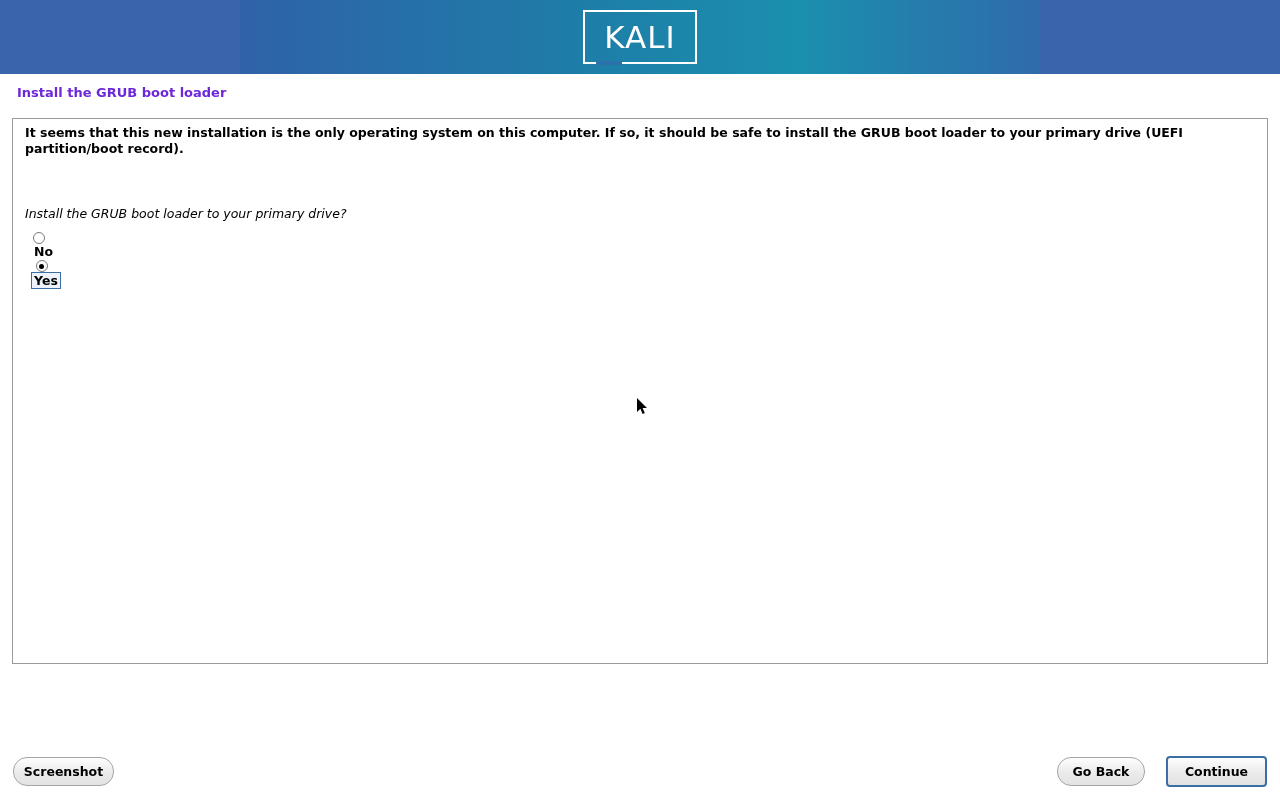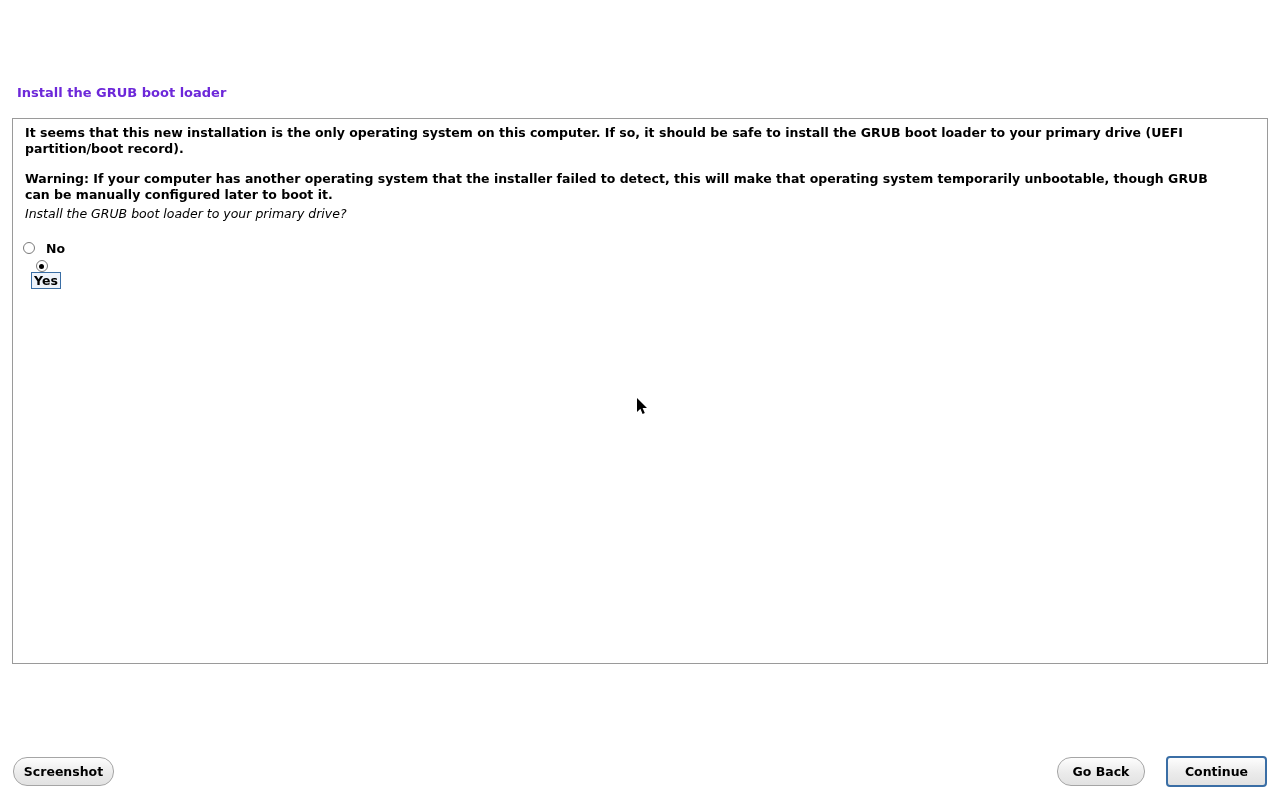--- a/index.html
+++ b/index.html
@@ -107,21 +107,21 @@
     color: #000000;
   }
 
   .radio-row {
     position: absolute;
     left: 10px;
     height: 20px;
     display: flex;
     align-items: center;
   }
-  .radio-row-no  { top: 119px; }
+  .radio-row-no  { top: 113px; flex-direction: column; }
   .radio-row-yes { top: 141px; flex-direction: column; }
 
   .radio-mark {
     width: 12px;
     height: 12px;
     border-radius: 50%;
     border: 1px solid #7a7a7a;
     background: #ffffff;
     box-sizing: border-box;
     position: relative;
@@ -194,27 +194,32 @@
     height: 31px;
     border: 2px solid #3a6ea5;
     border-radius: 4px;
   }
 </style>
 </head>
 <body>
 
 <div id="app">
 
+  <div class="banner">
+    <div class="banner-gradient"></div>
+    <div class="banner-logo"></div>
+    <div class="banner-logo-text">KALI</div>
+    <div class="banner-logo-notch"></div>
+  </div>
 
   <div class="page-title">Install the GRUB boot loader</div>
 
   <div class="content-frame">
 
     <div class="para para-1">It seems that this new installation is the only operating system on this computer. If so, it should be safe to install the GRUB boot loader to your primary drive (UEFI partition/boot record).</div>
-    <div class="para para-2">Warning: If your computer has another operating system that the installer failed to detect, this will make that operating system temporarily unbootable, though GRUB can be manually configured later to boot it.</div>
     <div class="question">Install the GRUB boot loader to your primary drive?</div>
 
     <div class="radio-row radio-row-no">
       <span class="radio-mark"></span>
       <span class="radio-label">No</span>
     </div>
 
     <div class="radio-row radio-row-yes">
       <span class="radio-mark checked"></span>
       <span class="radio-label focused">Yes</span>

